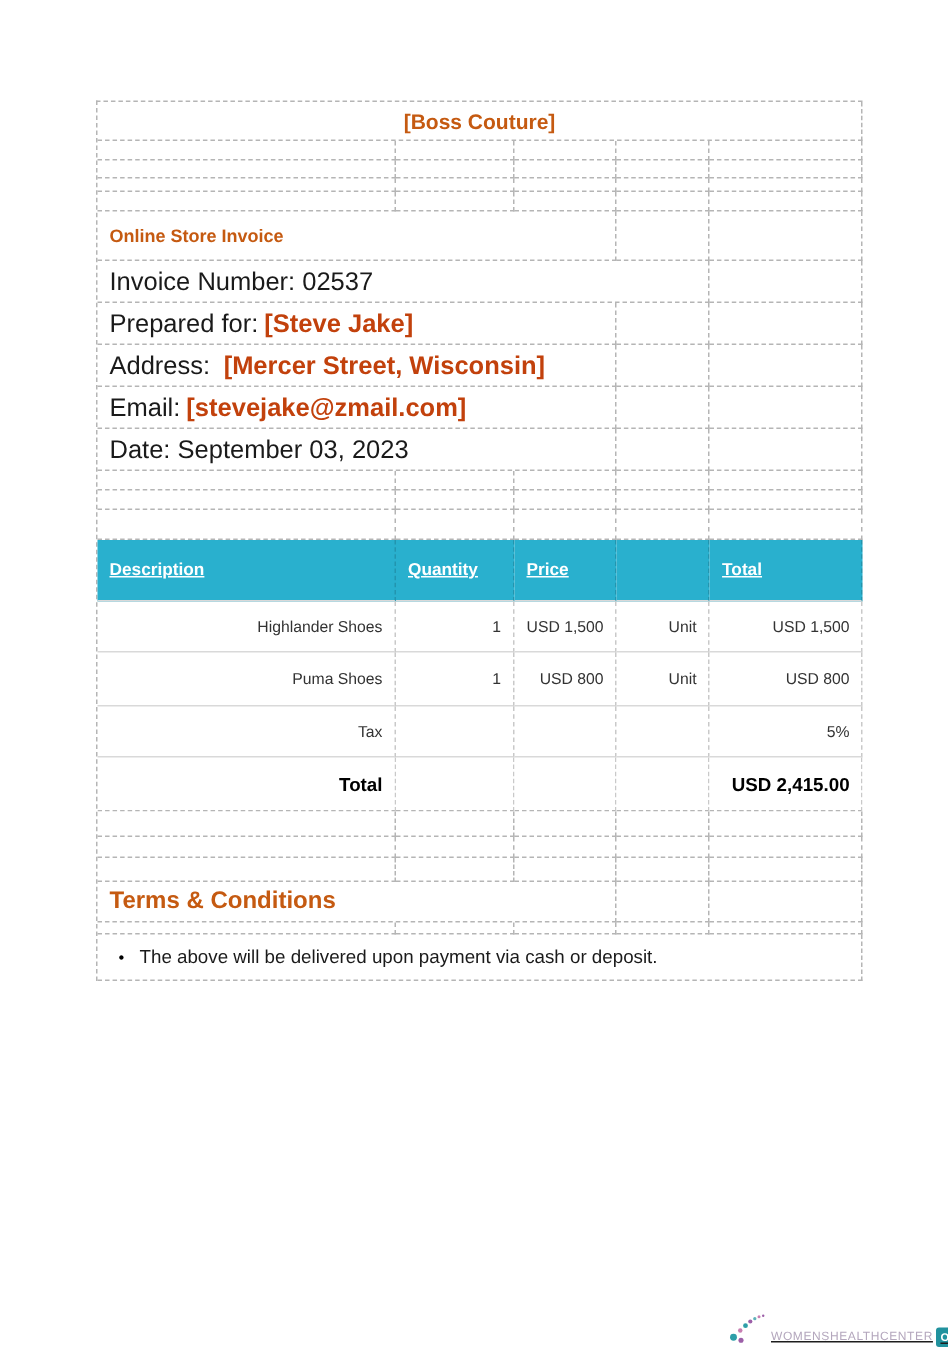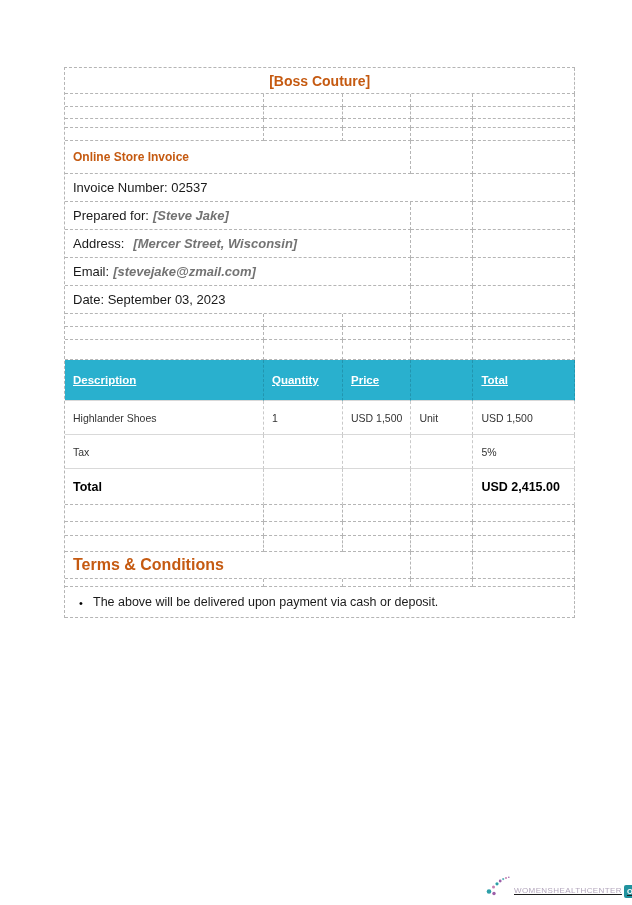--- a/index.html
+++ b/index.html
@@ -25,30 +25,30 @@
   col.c1{width:199px}col.c2{width:79px}col.c3{width:61px}col.c4{width:62px}col.c5{width:102px}
   td{
     border-right:1px dashed var(--grid);border-bottom:1px dashed var(--grid);
     padding:0 8px;font-size:12.5px;vertical-align:middle;white-space:nowrap;overflow:hidden;
   }
   .row-title td{height:25px;text-align:center;font-weight:bold;font-size:14px;color:var(--accent-orange);}
   .row-contact td{height:26px;text-align:center;font-weight:bold;font-size:12px;color:#000;}
   .sp12 td{height:12px}.sp11 td{height:11px}.sp8 td{height:8px}.sp19 td{height:19px}
   .sp16 td{height:16px}.sp13 td{height:13px}.sp15 td{height:15px}.sp7 td{height:7px}
   .row-heading td{height:32px;font-weight:bold;font-size:12px;color:var(--accent-orange);}
-  .row-info td{height:27px;font-size:13px;color:#1a1a1a;}
-  .row-info .v{font-weight:bold;margin-left:4px;color:#737373;font-style:italic;}
+  .row-info td{height:27px;font-size:17px;color:#1a1a1a;}
+  .row-info .v{font-weight:bold;margin-left:4px;color:#c2410c;}
   .row-info .v-wide{margin-left:9px;}
   .items-head td{
     height:40px;background:var(--table-header-cyan);color:#ffffff;font-weight:bold;font-size:11.5px;
     border-right:1px dashed rgba(0,0,0,0.15);border-bottom:1px solid var(--item-line);text-decoration:underline;
   }
   .items-row td{
     height:33px;font-size:10.5px;color:#333;
-    border-right:1px dashed var(--grid-light);border-bottom:1px solid var(--item-line);
+    border-right:1px dashed var(--grid-light);border-bottom:1px solid var(--item-line);text-align:right;
   }
   .items-row.tall td{height:35px}
   .items-row.total-row td{font-weight:bold;font-size:12.5px;color:#000;}
   .items-row.last td{border-bottom:1px dashed var(--grid);}
   .row-terms-heading td{height:26px;font-weight:bold;font-size:16px;color:var(--accent-orange);}
   .row-bullet td{height:30px;font-size:12.5px;color:#1a1a1a;padding-left:14px;}
   .row-bullet .bullet{display:inline-block;width:14px;font-size:11px;vertical-align:middle;color:#000;}
   .watermark{
     position:absolute;left:486px;top:866px;width:132px;height:32px;
     display:flex;align-items:flex-end;gap:2px;text-decoration:underline;
@@ -169,20 +169,27 @@
       <td>Price</td>
       <td></td>
       <td>Total</td>
     </tr>
     <tr class="items-row">
       <td>Highlander Shoes</td>
       <td>1</td>
       <td>USD 1,500</td>
       <td>Unit</td>
       <td>USD 1,500</td>
+    </tr>
+    <tr class="items-row tall">
+      <td>Puma Shoes</td>
+      <td>1</td>
+      <td>USD 800</td>
+      <td>Unit</td>
+      <td>USD 800</td>
     </tr>
     <tr class="items-row">
       <td>Tax</td>
       <td></td>
       <td></td>
       <td></td>
       <td>5%</td>
     </tr>
     <tr class="items-row total-row last tall">
       <td>Total</td>

